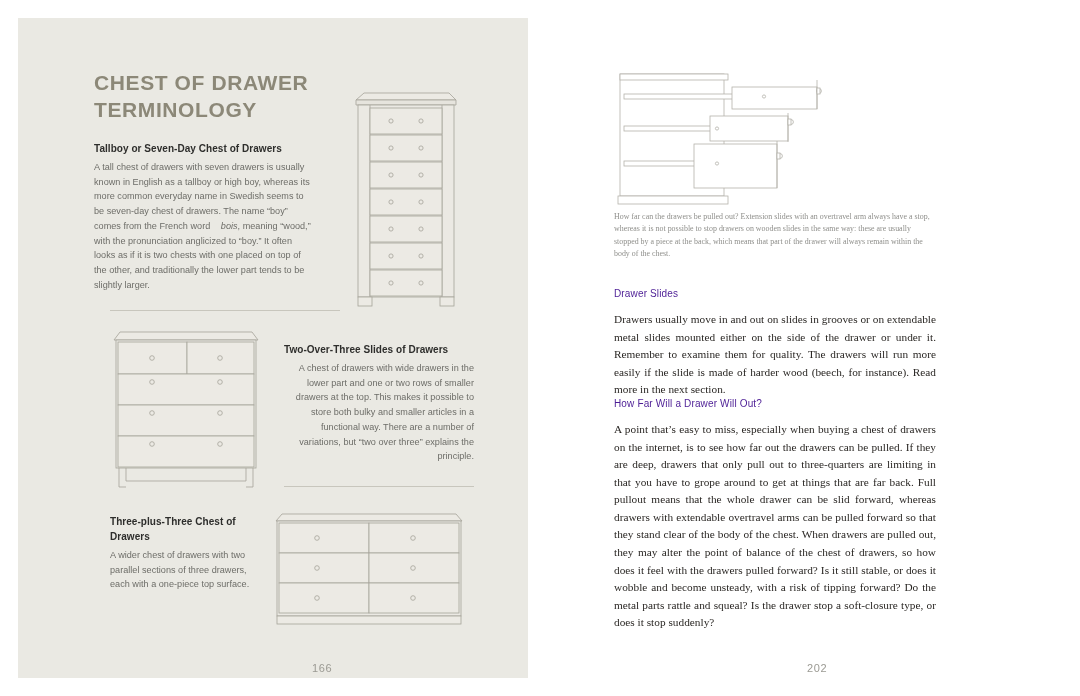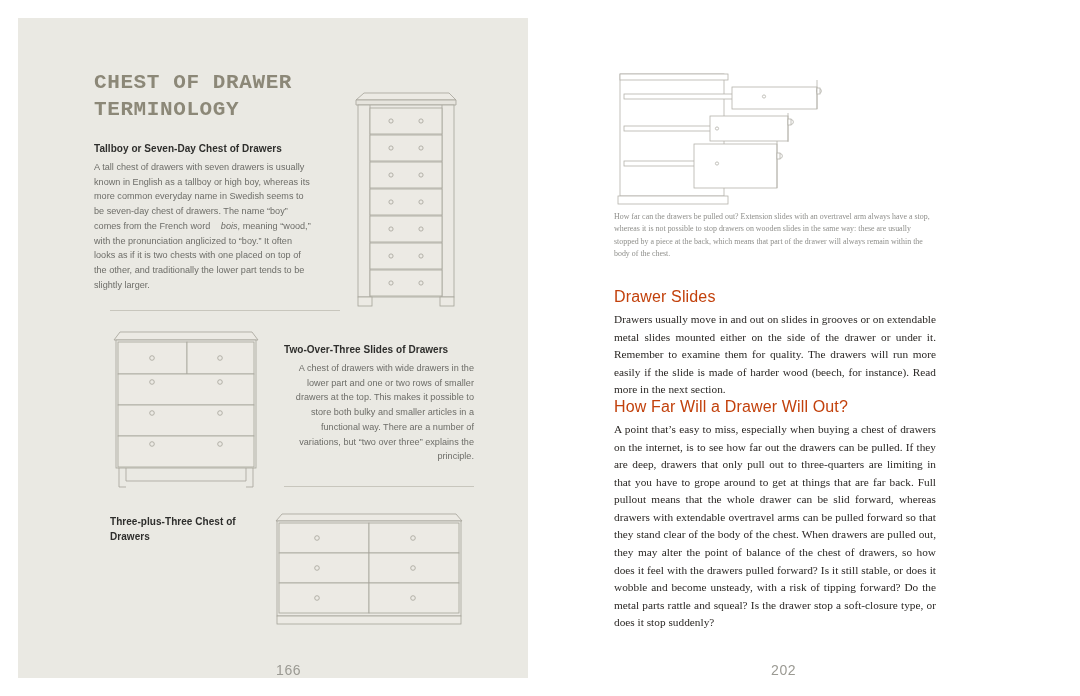--- a/index.html
+++ b/index.html
@@ -35,21 +35,21 @@
   .chapter-title {
     position: absolute;
     left: 76px; top: 52px;
     width: 230px;
     font-size: 21px;
     line-height: 1.28;
     letter-spacing: 0.6px;
     font-weight: 600;
     color: #8c8878;
     text-transform: uppercase;
-    font-family: Liberation Mono, monospace;
+    font-family: Liberation Sans, sans-serif;
   }
 
   .sec-head {
     position: absolute;
     font-size: 10px;
     font-weight: bold;
     color: #2e2e2c;
     line-height: 1.45;
     letter-spacing: 0.05px;
   }
@@ -63,39 +63,40 @@
   .sec-body i { font-style: italic; padding-left: 8px; }
 
   .rule {
     position: absolute;
     height: 1px;
     background: #c8c6bd;
   }
 
   .page-num {
     position: absolute;
-    font-size: 14px;
+    font-size: 11px;
     color: #9b9a93;
     letter-spacing: 0.6px;
+    margin-left: 36px;
   }
   .page-num.right { color: #9b9a93; }
 
   
   .cap-body {
     position: absolute;
     font-size: 7.9px;
     color: #8e8e8a;
     line-height: 1.56;
     font-family: Liberation Serif, serif;
     letter-spacing: 0.01px;
   }
   .r-head {
     position: absolute;
-    font-size: 16px;
-    color: #c2410c;
+    font-size: 10px;
+    color: #4c1d95;
     font-family: "Liberation Sans", sans-serif;
     font-weight: 400;
     letter-spacing: 0.15px;
   }
   .r-body {
     position: absolute;
     font-family: "Liberation Serif", serif;
     font-size: 11.3px;
     color: #2a2724;
     line-height: 1.555;
@@ -195,20 +196,21 @@
           <path d="M143 142 L143 161 M136 142 L136 155 M143 161 L136 161"></path>
           <line x1="16" y1="155" x2="136" y2="155"></line>
         </g>
       </svg>
     </div>
 
     <div class="rule" style="left:266px; top:468px; width:190px;"></div>
 
     <div class="sec-head" style="left:92px; top:497px; width:140px;">Three-plus-Three Chest of Drawers</div>
 
+    <div class="sec-body" style="left:92px; top:530px; width:146px;">A wider chest of drawers with two parallel sections of three drawers, each with a one-piece top surface.</div>
 
     <div class="ill" style="left:256px; top:487px;">
       <svg width="190" height="124" viewBox="0 0 190 124">
         <g fill="none" stroke="#a9a79d" stroke-width="0.85">
 
           <path d="M2 16 L8 9 L182 9 L188 16 Z" fill="#eceae4"></path>
 
           <rect x="3" y="16" width="184" height="95" fill="#ebe9e3"></rect>
 
           <rect x="5" y="18" width="90" height="30" fill="#eceae4"></rect>

